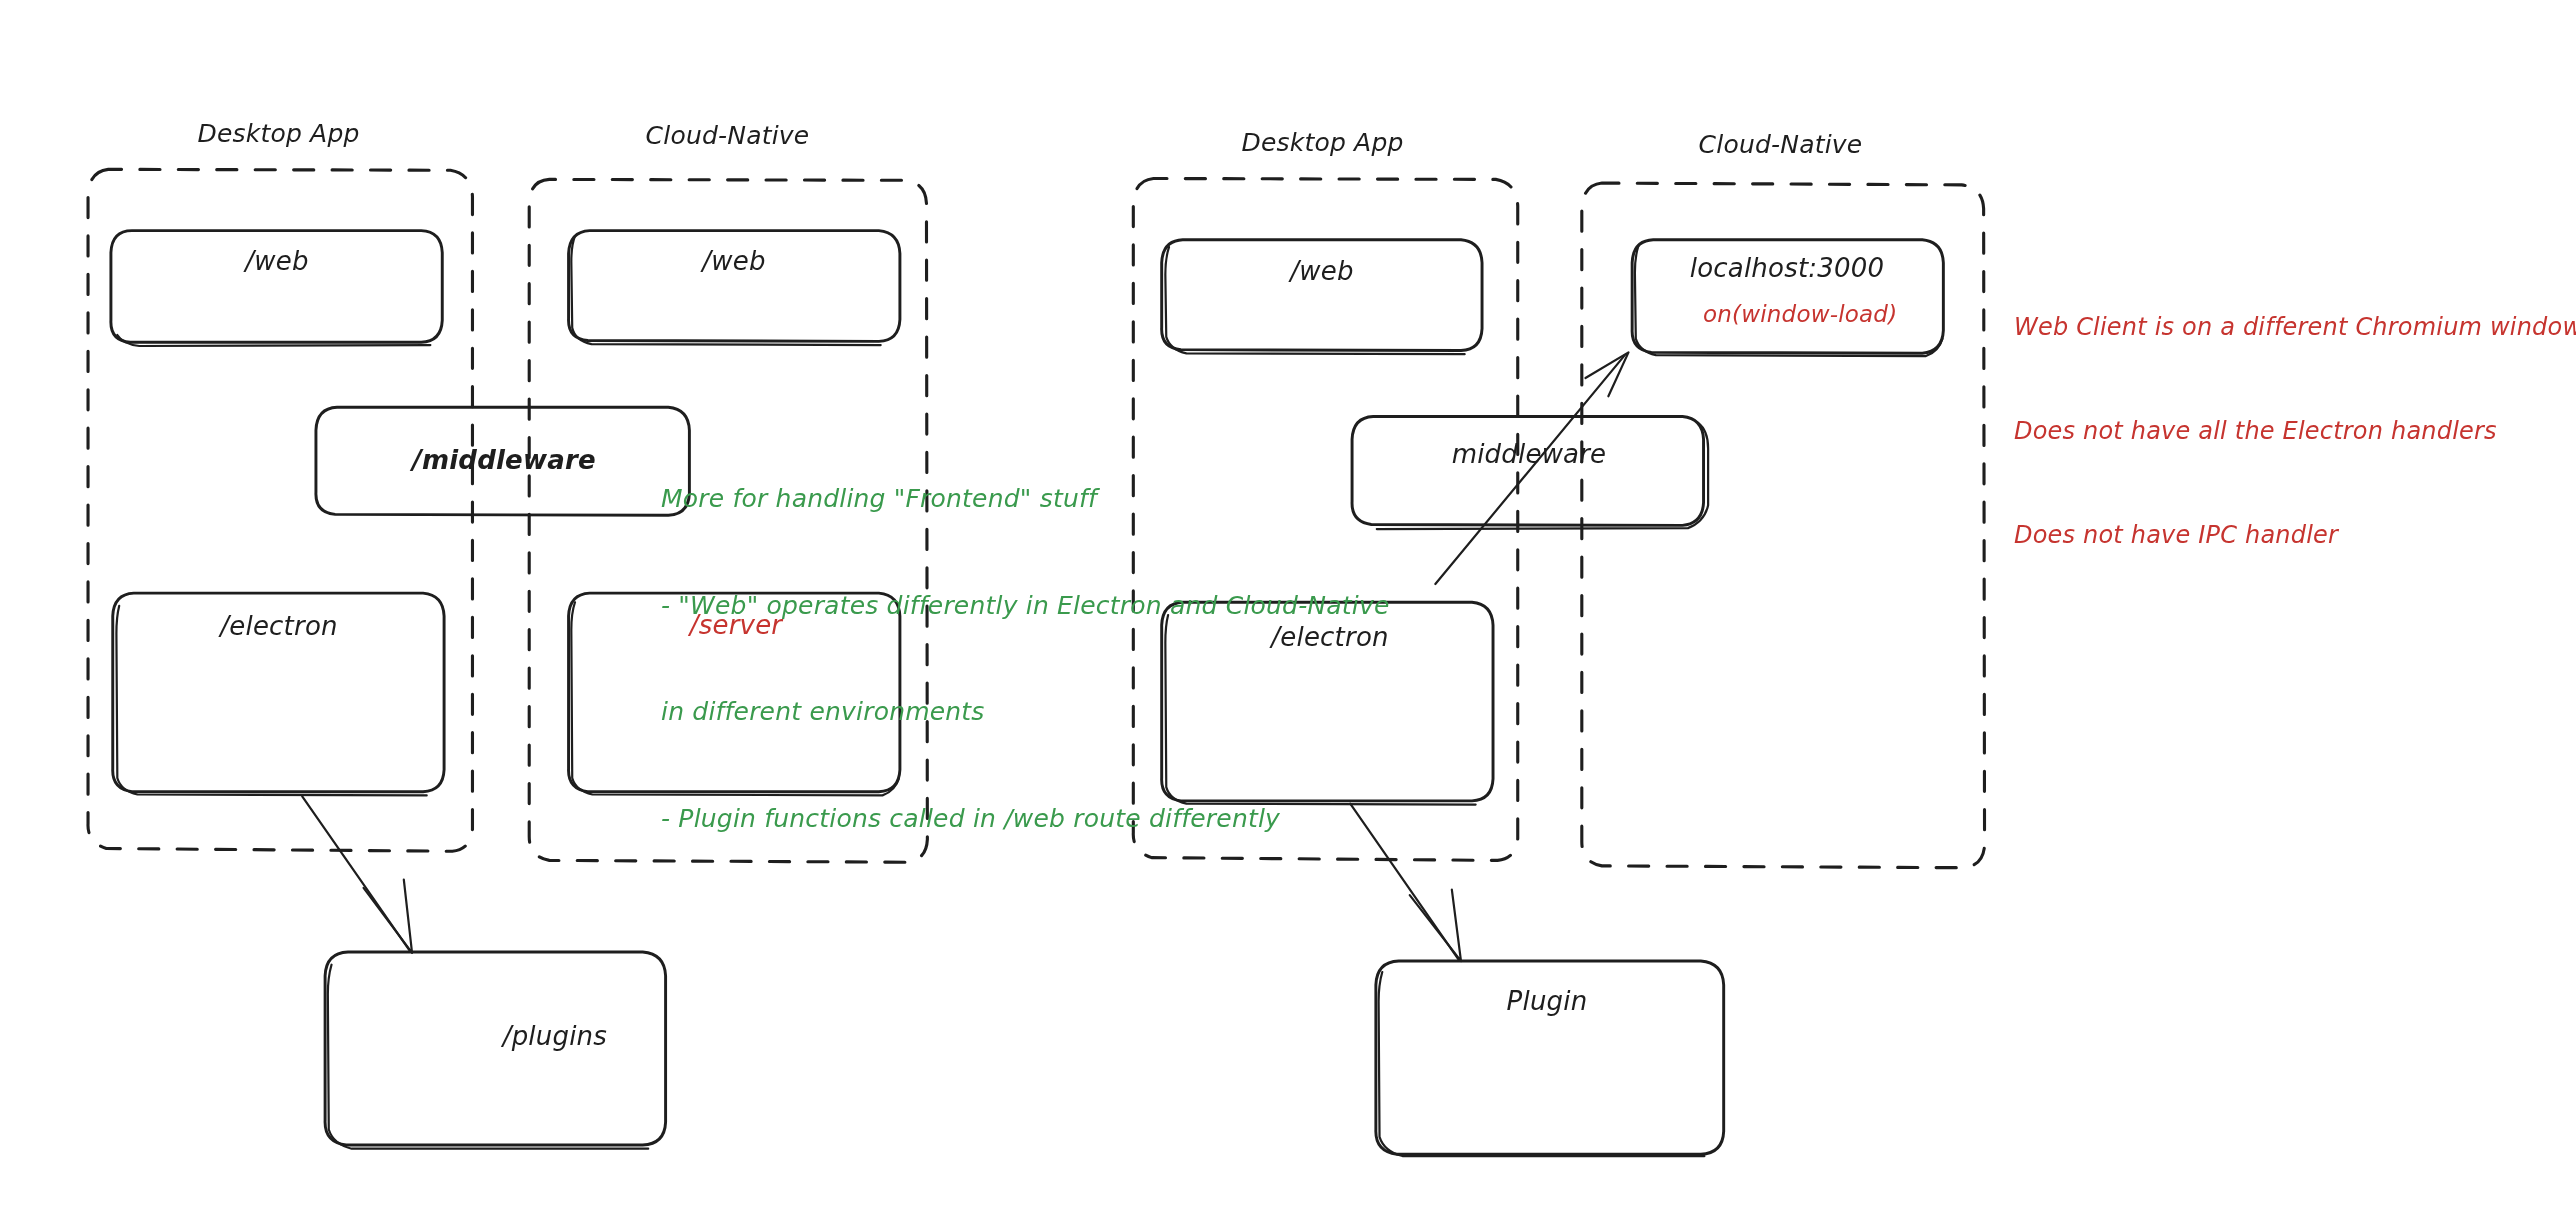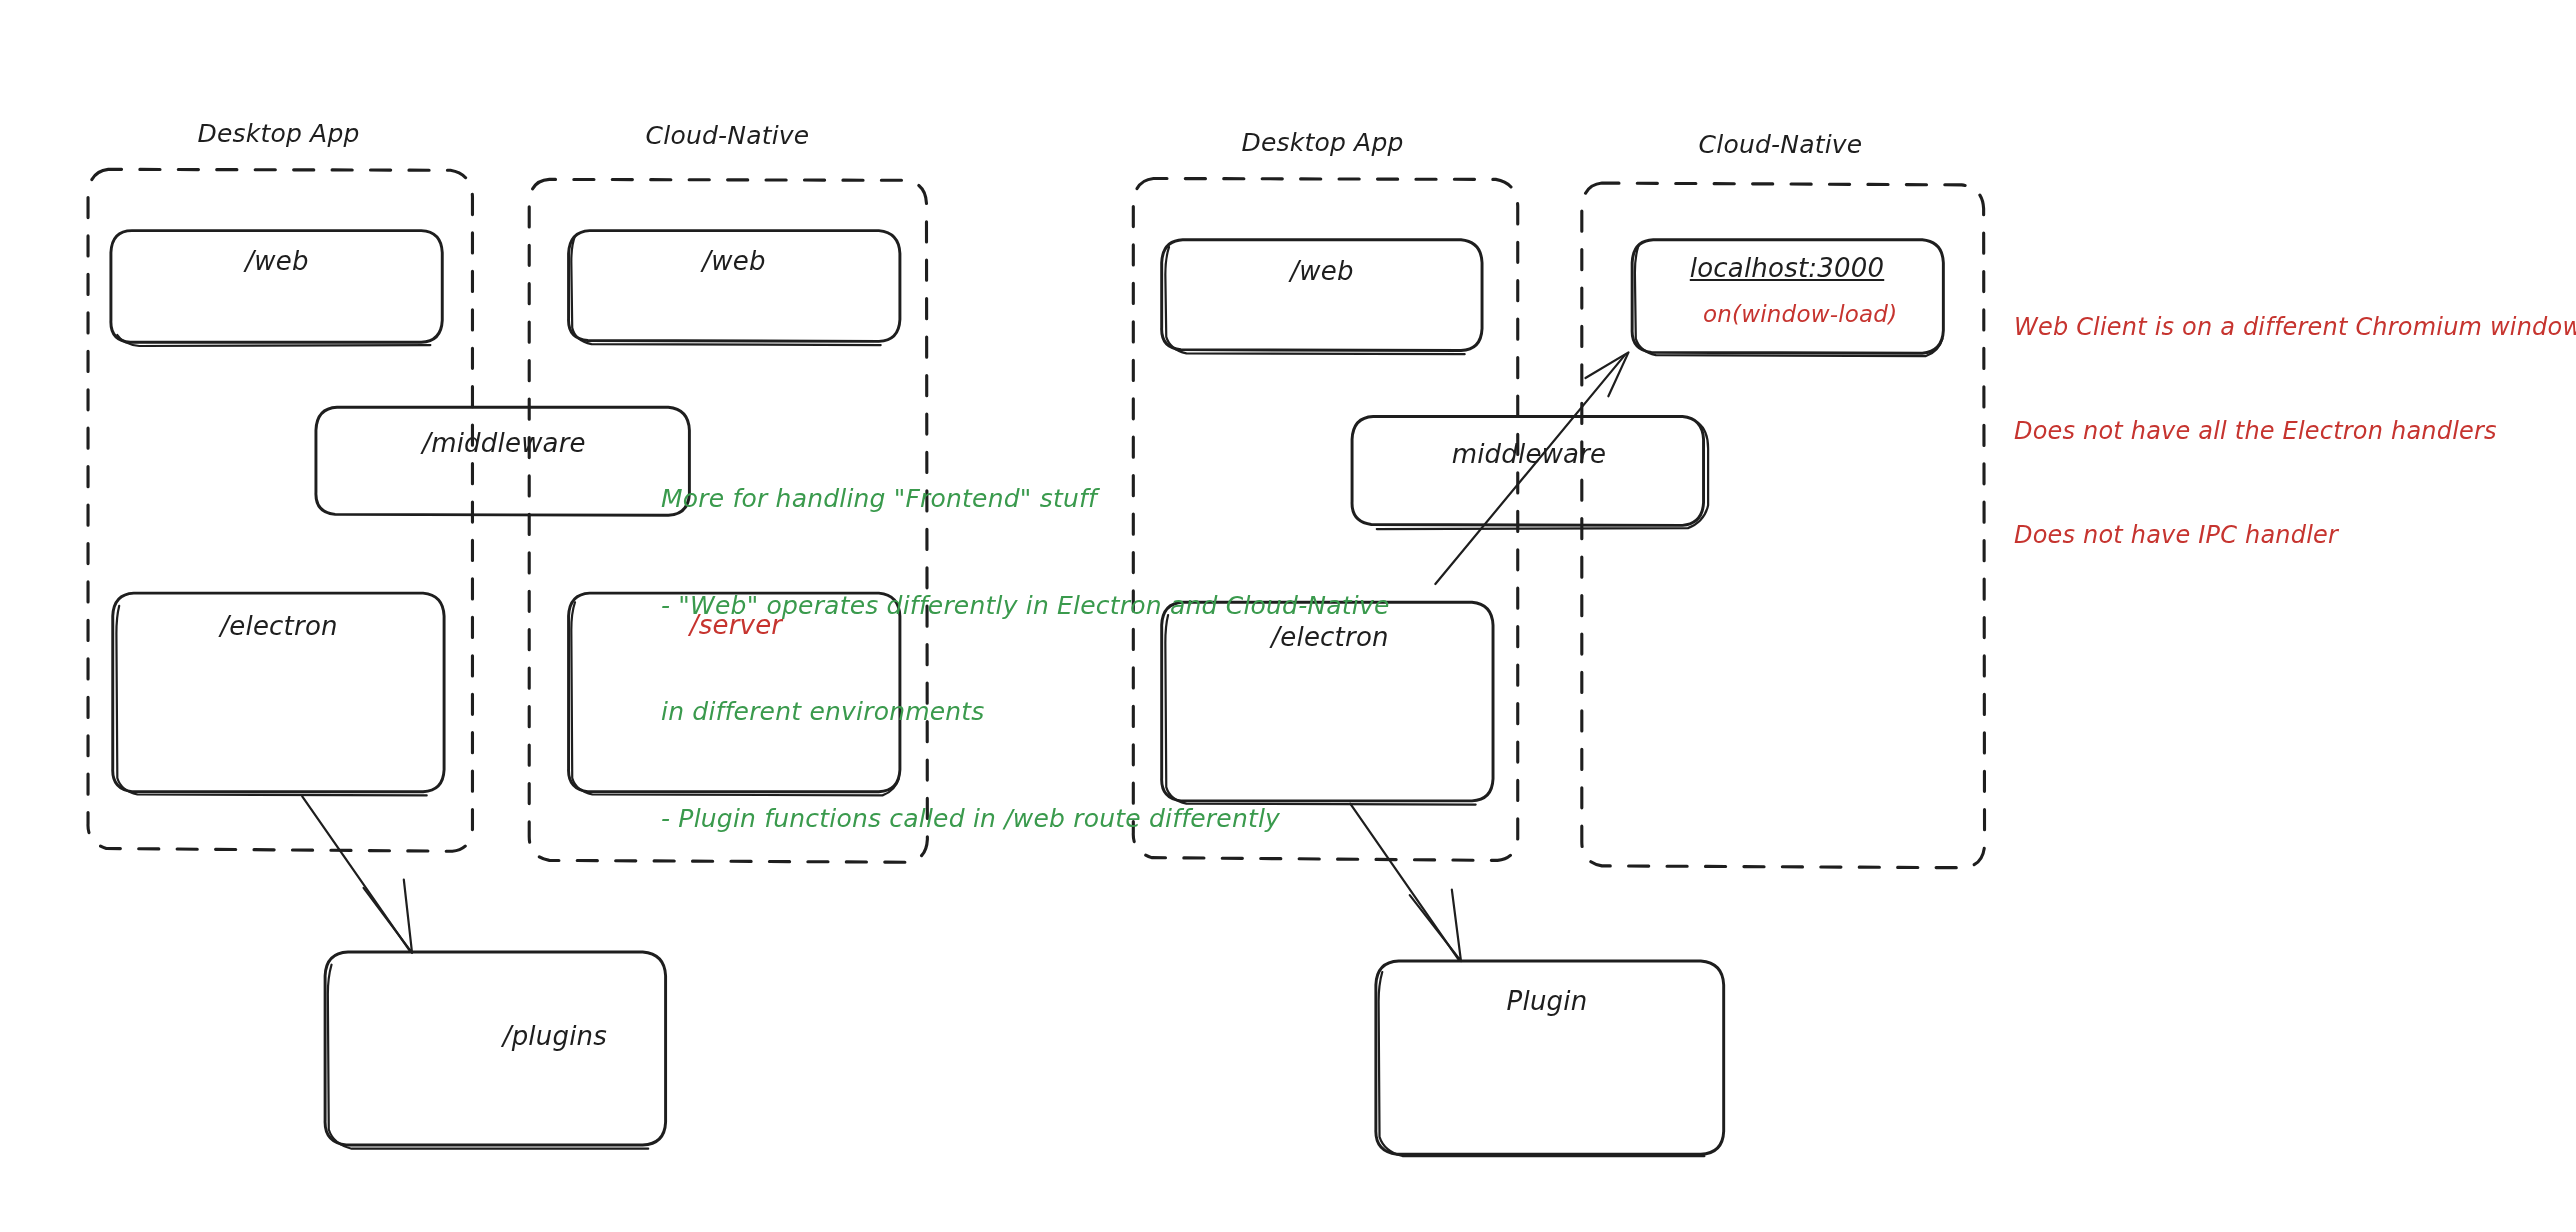--- a/index.html
+++ b/index.html
@@ -143,31 +143,31 @@
     <path class="stroke-thin" d="M 1568 638 L 1775 388"></path>
     <path class="stroke-thin" d="M 1732 413 L 1779 385 L 1757 433"></path>
 
   </svg>
 
   <div class="txt grouplabel" style="left:146px; top:117px; width:265px;">Desktop App</div>
   <div class="txt grouplabel" style="left:595px; top:119px; width:265px;">Cloud-Native</div>
 
   <div class="txt boxlabel" style="left:165px; top:244px; width:224px;">/web</div>
   <div class="txt boxlabel" style="left:622px; top:244px; width:224px;">/web</div>
-  <div class="txt boxlabel" style="left:392px; top:426px; width:224px;">/middleware</div>
+  <div class="txt boxlabel" style="left:392px; top:443px; width:224px;font-weight:bold;">/middleware</div>
   <div class="txt boxlabel" style="left:167px; top:609px; width:224px;">/electron</div>
   <div class="txt boxlabel" style="left:624px; top:608px; width:224px; color:#c6342f;text-align:center;">/server</div>
   <div class="txt boxlabel" style="left:383px; top:1019px; width:224px;text-align:right;">/plugins</div>
 
   <div class="txt grouplabel" style="left:1190px; top:126px; width:265px;">Desktop App</div>
   <div class="txt grouplabel" style="left:1648px; top:128px; width:265px;">Cloud-Native</div>
 
   <div class="txt boxlabel" style="left:1210px; top:254px; width:224px;">/web</div>
 
-  <div class="txt boxlabel" style="left:1675px; top:251px; width:224px;text-decoration:underline;">localhost:3000</div>
+  <div class="txt boxlabel" style="left:1675px; top:251px; width:224px;">localhost:3000</div>
   <div class="txt red-inline ctr" style="left:1703px; top:299px; width:243px;">on(window-load)</div>
 
   <div class="txt boxlabel" style="left:1417px; top:437px; width:224px;">middleware</div>
   <div class="txt boxlabel" style="left:1218px; top:620px; width:224px;">/electron</div>
   <div class="txt boxlabel" style="left:1435px; top:984px; width:224px;">Plugin</div>
 
   <div class="txt note-green" style="left:661px; top:410px; width:732px;">
     <div>More for handling "Frontend" stuff</div>
     <div>- "Web" operates differently in Electron and Cloud-Native</div>
     <div>in different environments</div>

